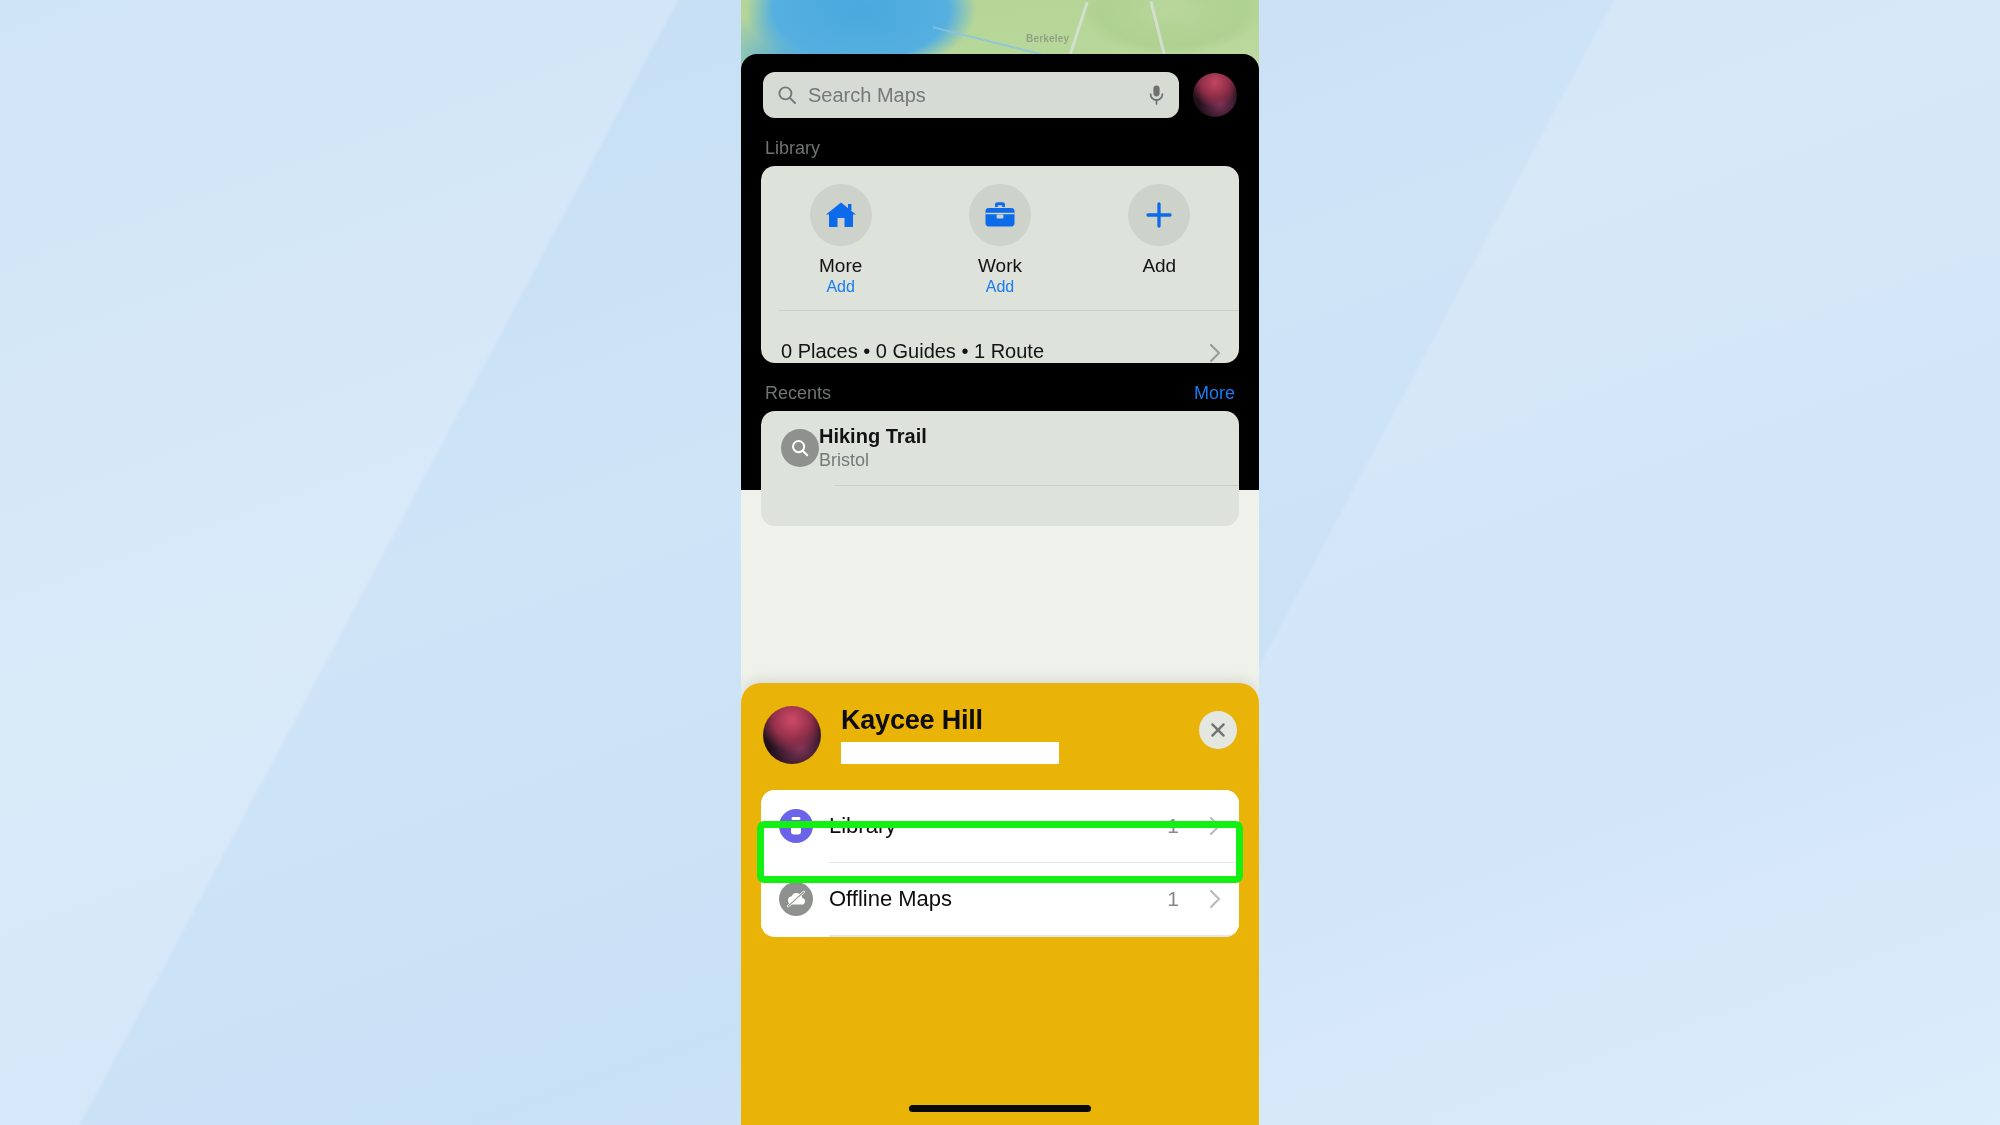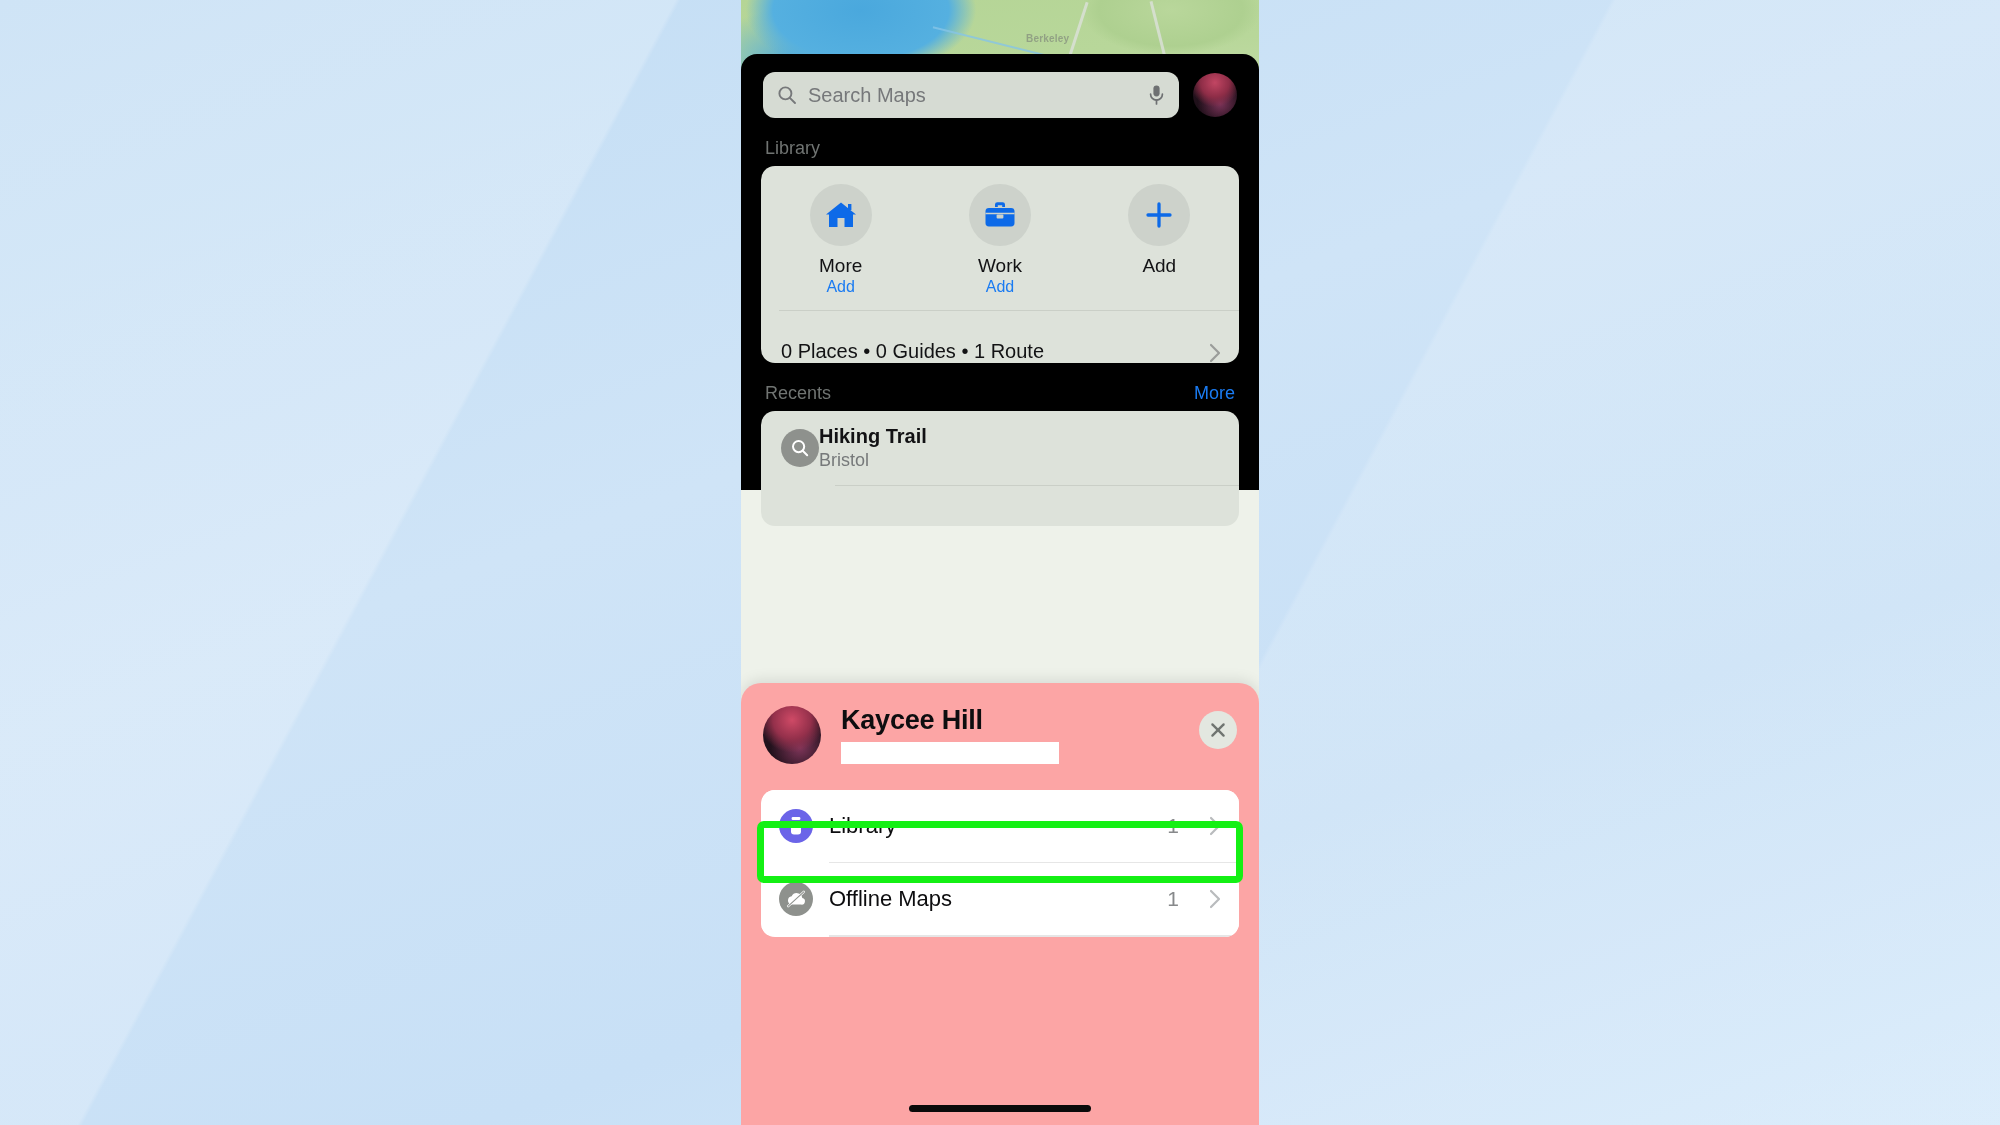--- a/index.html
+++ b/index.html
@@ -139,21 +139,21 @@
     display: flex; align-items: center; justify-content: center; flex: none;
   }
   .recent-title { font-size: 20px; font-weight: bold; color: #121214; }
   .recent-sub { font-size: 18px; color: #76797a; margin-top: 2px; }
   #recents-divider { height: 1px; background: #cacfc7; margin-left: 74px; }
   #recents-row2 { height: 40px; }
 
   
   #account-sheet {
     position: absolute; left: 0; bottom: 0; width: 518px; height: 442px;
-    background: #fca5a5; border-radius: 20px 20px 0 0;
+    background: #eab308; border-radius: 20px 20px 0 0;
     z-index: 5;
     box-shadow: 0 -3px 14px rgba(0,0,0,.10);
   }
   #sheet-header { display: flex; align-items: center; padding: 22px 22px 0 22px; }
   #avatar-large {
     width: 58px; height: 58px; border-radius: 50%; flex: none;
     background:
       radial-gradient(circle at 50% 24%, #cf4a66 0%, #94304b 36%, rgba(148,48,75,0) 62%),
       radial-gradient(circle at 64% 72%, #7e3559 0%, rgba(126,53,89,0) 55%),
       linear-gradient(160deg, #2c1624 0%, #150c13 100%);

